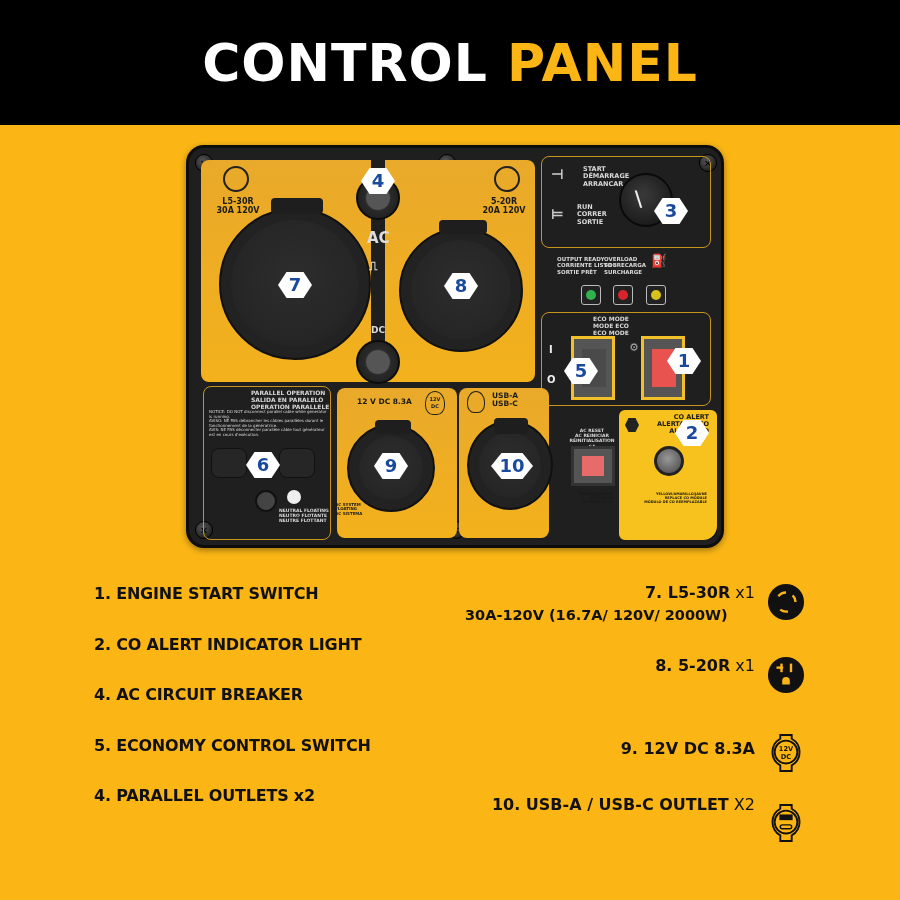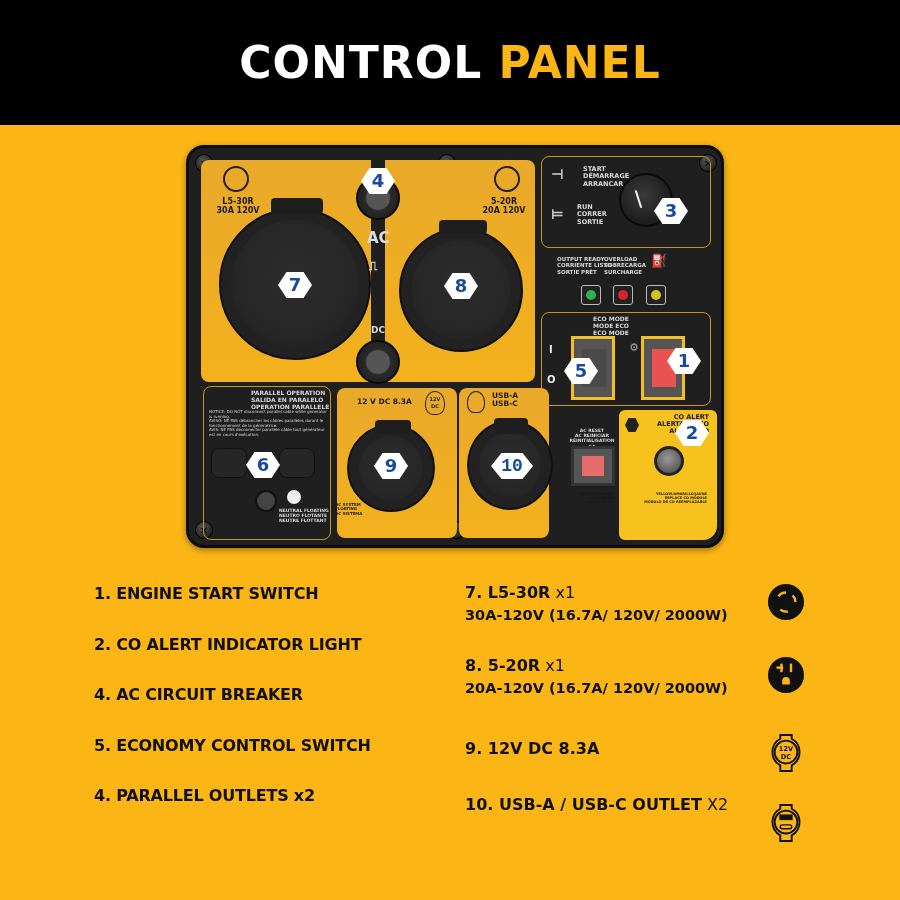--- a/index.html
+++ b/index.html
@@ -1,20 +1,20 @@
 <!DOCTYPE html>
 <html><head>
 <meta charset="utf-8">
 <style>
   * { box-sizing: border-box; margin: 0; padding: 0; }
   html, body { width: 900px; height: 900px; overflow: hidden; }
   body { background: #fbb616; font-family: "DejaVu Sans", sans-serif; position: relative; }
 
   .header { position: absolute; left: 0; top: 0; width: 900px; height: 125px; background: #000; display: flex; align-items: center; justify-content: center; }
-  .header h1 { font-family: "DejaVu Sans", sans-serif; font-weight: 900; font-size: 44px; letter-spacing: 1px; color: #fff; }
+  .header h1 { font-family: "DejaVu Sans", sans-serif; font-weight: 900; font-size: 52px; letter-spacing: 1px; color: #fff; }
   .header h1 .accent { color: #fbb616; }
 
   
   .panel { position: absolute; left: 186px; top: 145px; width: 538px; height: 403px; background: #1f1f1f; border-radius: 18px; border: 3px solid #0d0d0d; box-shadow: 0 2px 6px rgba(0,0,0,.4); }
   .screw { position: absolute; width: 18px; height: 18px; border-radius: 50%; background: radial-gradient(circle at 40% 35%, #555, #111); border: 1px solid #000; }
   .screw::after { content: "✕"; position: absolute; left: 0; top: 0; width: 100%; height: 100%; font-size: 10px; color: #000; text-align: center; line-height: 17px; }
 
   .ypanel { position: absolute; background: linear-gradient(180deg, #e9a92a, #f3b11c); border-radius: 8px; }
   .dpanel { position: absolute; border: 1.5px solid #c9941c; border-radius: 8px; }
 
@@ -30,21 +30,21 @@
   .led { position: absolute; width: 20px; height: 20px; border: 1.5px solid #bbb; border-radius: 3px; background: #222; }
   .led span { position: absolute; left: 4px; top: 4px; width: 10px; height: 10px; border-radius: 50%; }
 
   .rocker { position: absolute; width: 44px; height: 64px; background: #555; border: 3px solid #f0bf2a; }
   .rocker span { position: absolute; left: 8px; top: 10px; width: 24px; height: 38px; }
 
   
   .legend-left { position: absolute; left: 94px; top: 584px; }
   .legend-left .item { height: 50.5px; font-weight: 900; font-size: 16px; color: #111; font-family: "DejaVu Sans", sans-serif; letter-spacing: -0.2px; }
   .ritem { position: absolute; left: 0; width: 290px; color: #111; font-family: "DejaVu Sans", sans-serif; }
-  .ritem .t { font-weight: 900; font-size: 16px; }
+  .ritem .t { font-weight: 900; font-size: 16px; text-align: right; }
   .ritem .t .x { font-weight: 500; }
   .ritem .s { font-weight: 600; font-size: 14.5px; margin-top: 5px; line-height: 1.2; }
   .ricon { position: absolute; left: 767px; width: 38px; height: 38px; }
 </style>
 </head>
 <body>
 
 <div class="header">
   <h1>
     <span>CONTROL</span>
@@ -190,21 +190,21 @@
 
   <div class="ypanel" style="left:270px;top:240px;width:90px;height:150px;"></div>
   <div style="position:absolute;left:278px;top:243px;width:18px;height:22px;border:1.5px solid #222;border-radius:50% 50% 40% 40%;"></div>
   <div class="lbl" style="left:303px;top:244px;font-size:7.5px;text-align:left;">
     <div>USB-A</div>
       <div>USB-C</div>
   </div>
   <div class="cover" style="left:278px;top:272px;width:86px;height:90px;">
     <div class="tab" style="left:25px;top:-4px;width:34px;height:16px;"></div>
   </div>
-  <div class="hex" style="left:302px;top:305px;width:42px;font-family:Liberation Mono, monospace;">10</div>
+  <div class="hex" style="left:302px;top:305px;width:42px;">10</div>
 
   <div class="lbl-w" style="left:378px;top:280px;font-size:4.5px;text-align:center;width:50px;">
     <div>AC RESET</div>
       <div>AC REINICIAR</div>
       <div>RÉINITIALISATION CA</div>
   </div>
   <div style="position:absolute;left:382px;top:298px;width:44px;height:40px;background:#555;border:3px solid #333;">
     <span style="position:absolute;left:8px;top:7px;width:22px;height:20px;background:#e86b6b;"></span>
   </div>
   <div class="ypanel" style="left:430px;top:262px;width:98px;height:130px;background:#f7c21e;border-radius:6px 6px 14px 6px;"></div>
@@ -235,21 +235,20 @@
   <div class="item">5. ECONOMY CONTROL SWITCH</div>
   <div class="item">4. PARALLEL OUTLETS x2</div>
 </div>
 
 <div class="ritem" style="left:465px;top:583px;">
   <div class="t"><span>7. L5-30R</span><span class="x"> x1</span></div>
   <div class="s">30A-120V (16.7A/ 120V/ 2000W)</div>
 </div>
 <div class="ritem" style="left:465px;top:656px;">
   <div class="t"><span>8. 5-20R</span><span class="x"> x1</span></div>
-  <div class="s">20A-120V (16.7A/ 120V/ 2000W)</div>
 </div>
 <div class="ritem" style="left:465px;top:739px;">
   <div class="t"><span>9. 12V DC 8.3A</span></div>
 </div>
 <div class="ritem" style="left:465px;top:795px;">
   <div class="t"><span>10. USB-A / USB-C OUTLET</span><span class="x"> X2</span></div>
 </div>
 
 <svg class="ricon" style="top:583px;" viewBox="0 0 40 40">
   <circle cx="20" cy="20" r="19" fill="#111"></circle>

